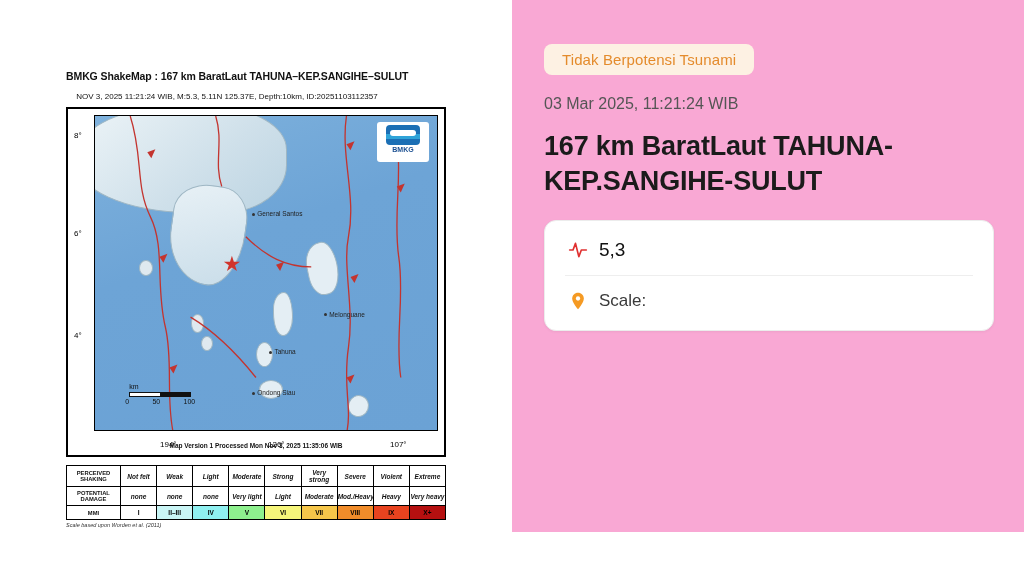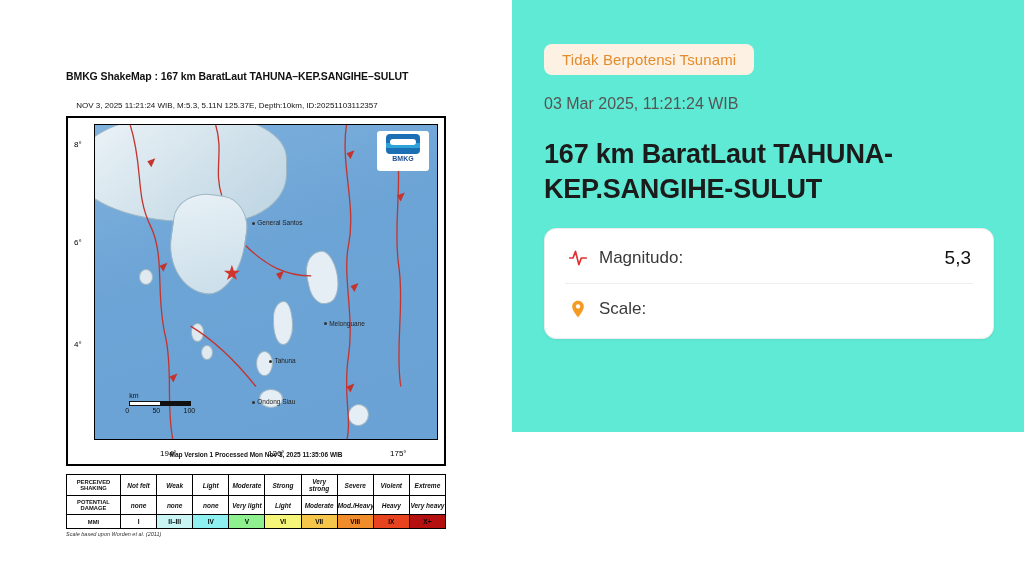--- a/index.html
+++ b/index.html
@@ -37,21 +37,21 @@
     font-weight: bold;
     color: #111;
     text-align: center;
     letter-spacing: -0.1px;
     white-space: nowrap;
   }
   .sm-subtitle {
     font-size: 8px;
     color: #111;
     text-align: center;
-    margin-top: 19px;
+    margin-top: 10px;
     white-space: nowrap;
   }
   .map-frame {
     position: relative;
     margin-top: 6px;
     width: 380px;
     height: 350px;
     background: #ffffff;
     border: 2px solid #000;
   }
@@ -198,40 +198,40 @@
   .legend td.mmi { color:#000; font-style: normal; font-weight: bold; }
   .legend-note {
     font-size: 5.5px;
     color: #333;
     margin-top: 2px;
     font-style: italic;
   }
   
   .right-panel {
     width: 512px;
-    height: 432px;
-    background: #5eead4;
+    height: 532px;
+    background: #f9a8d4;
     padding: 44px 42px 0 32px;
   }
   .badge {
     display: inline-block;
     background: #fdf1e3;
     color: #e48b2c;
     font-size: 15px;
     padding: 7px 18px;
     border-radius: 8px;
     letter-spacing: .1px;
   }
   .timestamp {
     margin-top: 20px;
     font-size: 16px;
     color: #555;
   }
   .headline {
-    margin-top: 24px;
+    margin-top: 16px;
     font-size: 27px;
     font-weight: bold;
     color: #1b1b1b;
     line-height: 1.28;
     letter-spacing: -.2px;
   }
   .info-card {
     margin-top: 22px;
     background: #ffffff;
     border: 1px solid #ececec;
@@ -275,21 +275,21 @@
       <div class="sm-subtitle">NOV 3, 2025 11:21:24 WIB, M:5.3, 5.11N 125.37E, Depth:10km, ID:20251103112357</div>
 
       <div class="map-frame">
 
         <div class="axis-label ax-left" style="top:22px">8°</div>
         <div class="axis-label ax-left" style="top:120px">6°</div>
         <div class="axis-label ax-left" style="top:222px">4°</div>
 
         <div class="axis-label ax-bottom" style="left:92px">194°</div>
         <div class="axis-label ax-bottom" style="left:200px">126°</div>
-        <div class="axis-label ax-bottom" style="left:322px">175°</div>
+        <div class="axis-label ax-bottom" style="left:322px">107°</div>
 
         <div class="map-inner">
           <div class="sea"></div>
 
           <div class="land big"></div>
           <div class="land penin"></div>
           <div class="land isle1"></div>
           <div class="land isle2"></div>
           <div class="land isle3"></div>
           <div class="land isle4"></div>
@@ -398,21 +398,20 @@
     <div class="headline">167 km BaratLaut TAHUNA-KEP.SANGIHE-SULUT</div>
 
     <div class="info-card">
 
       <div class="info-row">
         <span class="ico">
           <svg width="20" height="20" viewBox="0 0 24 24" fill="none" stroke="#e03030" stroke-width="2" stroke-linecap="round" stroke-linejoin="round">
             <polyline points="2,12 6,12 9,4 13,20 16,12 22,12"></polyline>
           </svg>
         </span>
-        <span class="lbl">Magnitudo:</span>
         <span class="val">5,3</span>
       </div>
 
 
       <div class="info-row">
         <span class="ico">
           <svg width="20" height="20" viewBox="0 0 24 24" fill="#f59a23">
             <path d="M12 2c-3.9 0-7 3.1-7 7 0 5.2 7 13 7 13s7-7.8 7-13c0-3.9-3.1-7-7-7z"></path>
             <circle cx="12" cy="9" r="2.6" fill="#ffffff"></circle>
           </svg>

